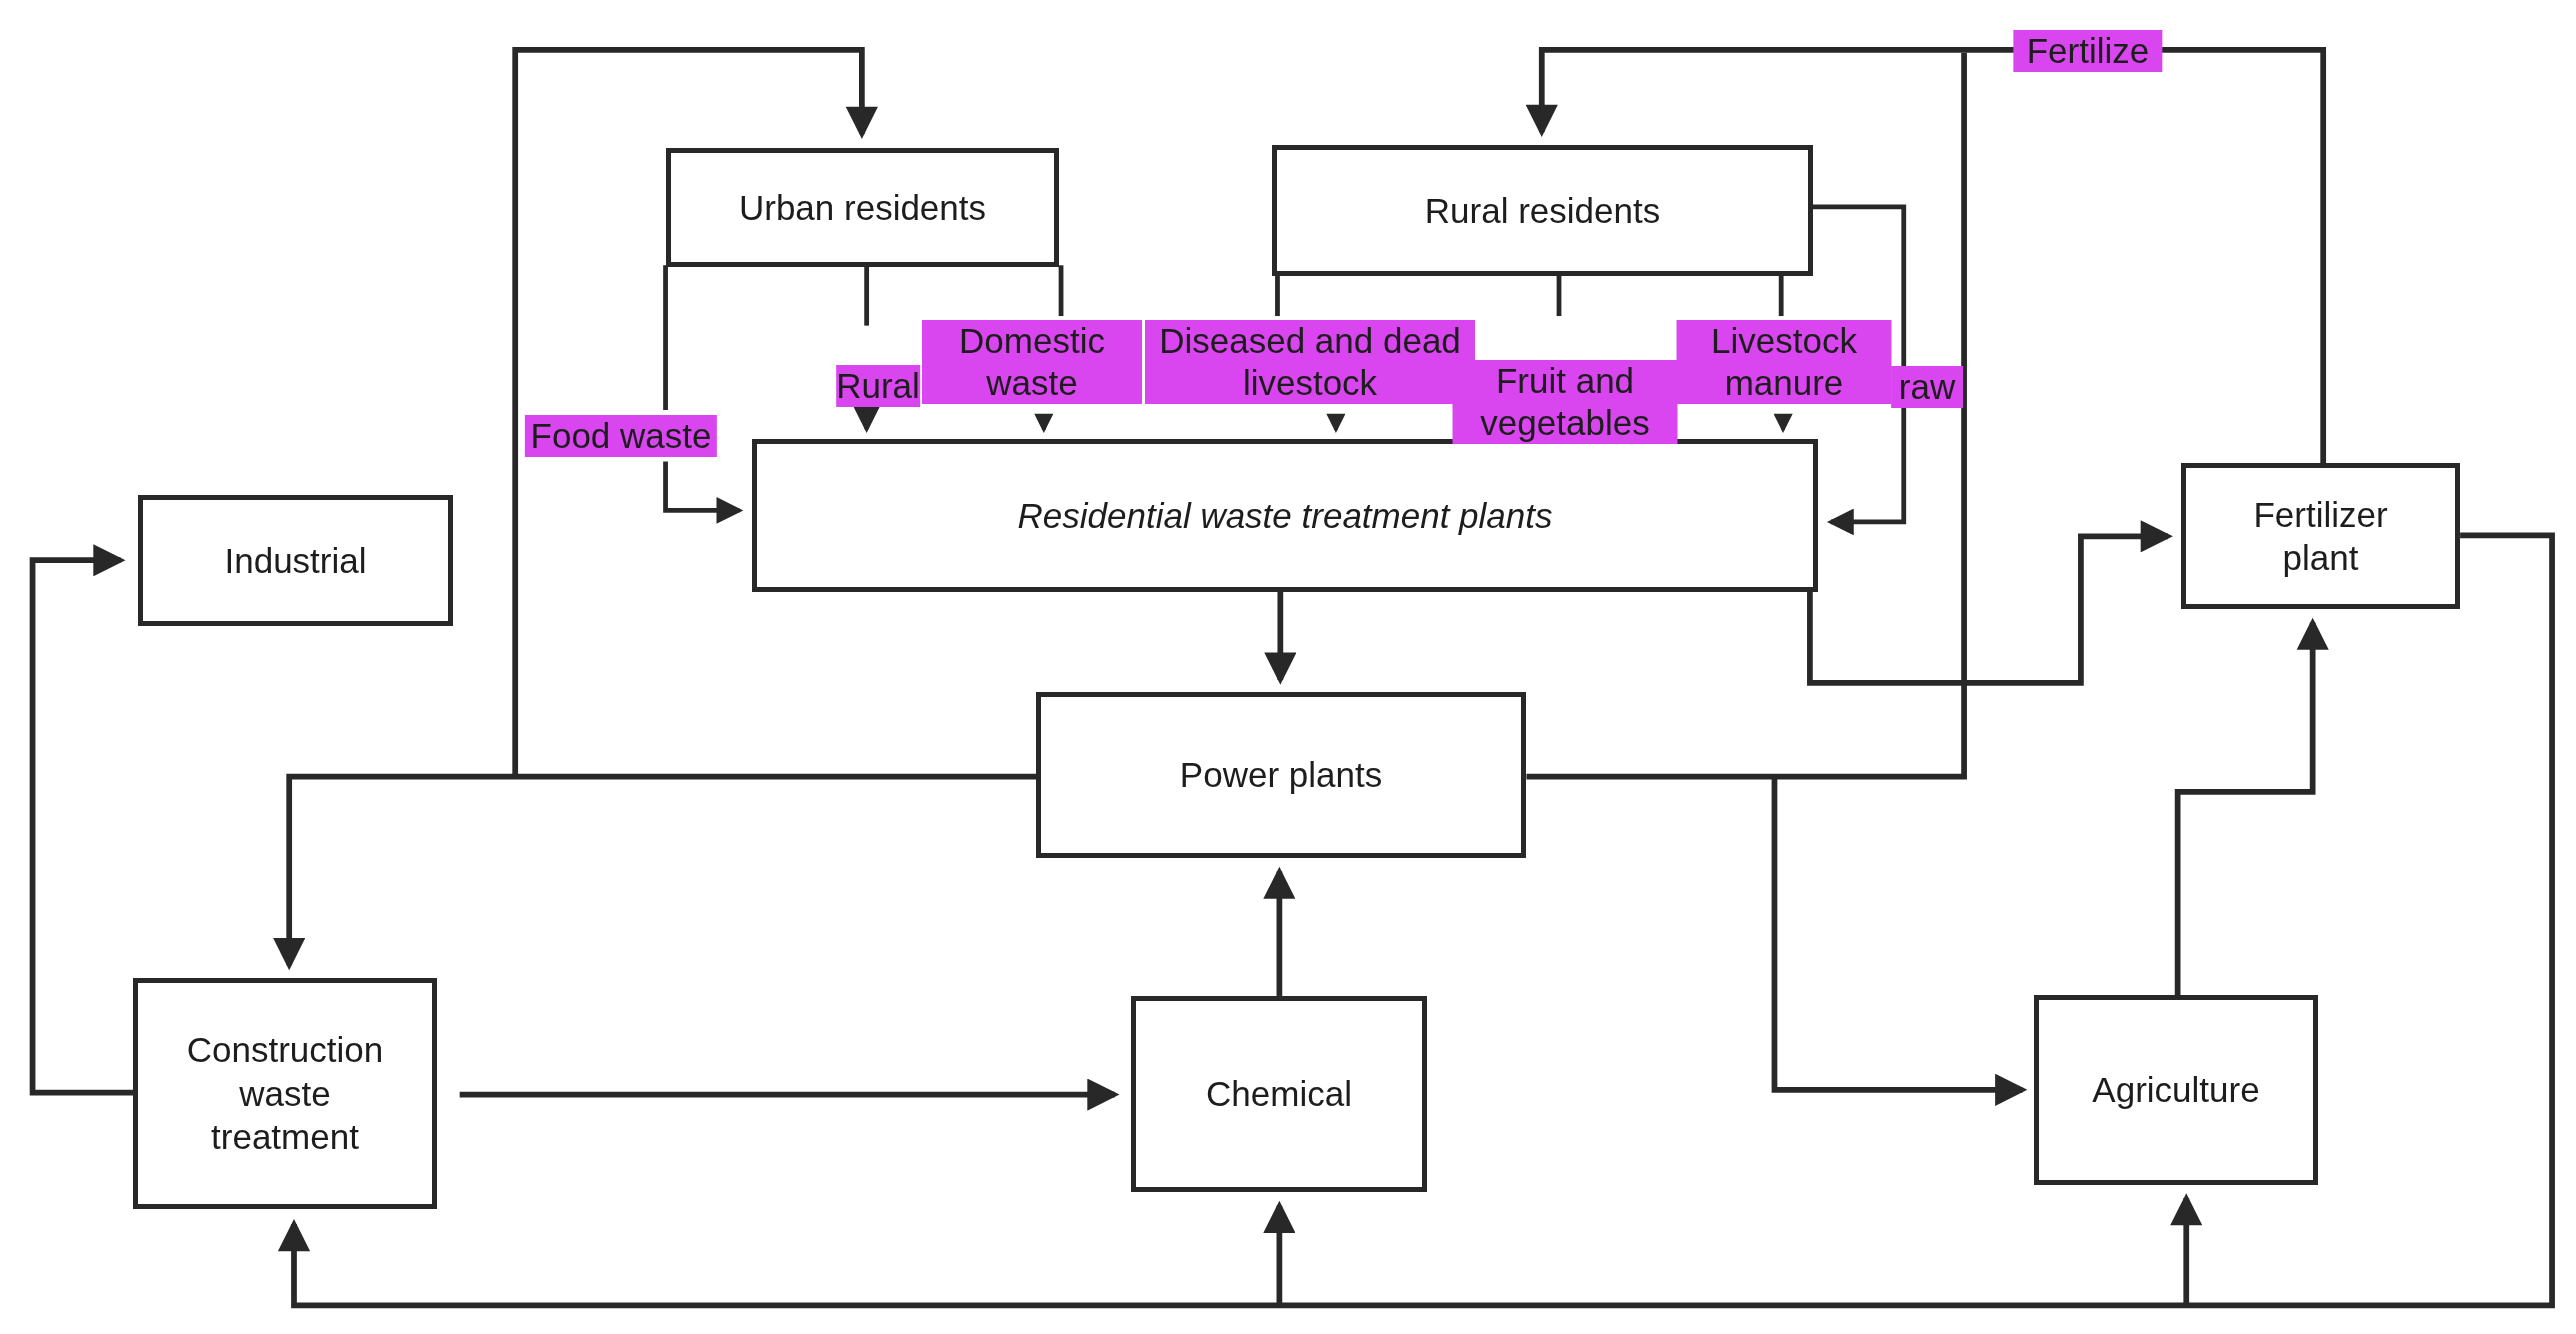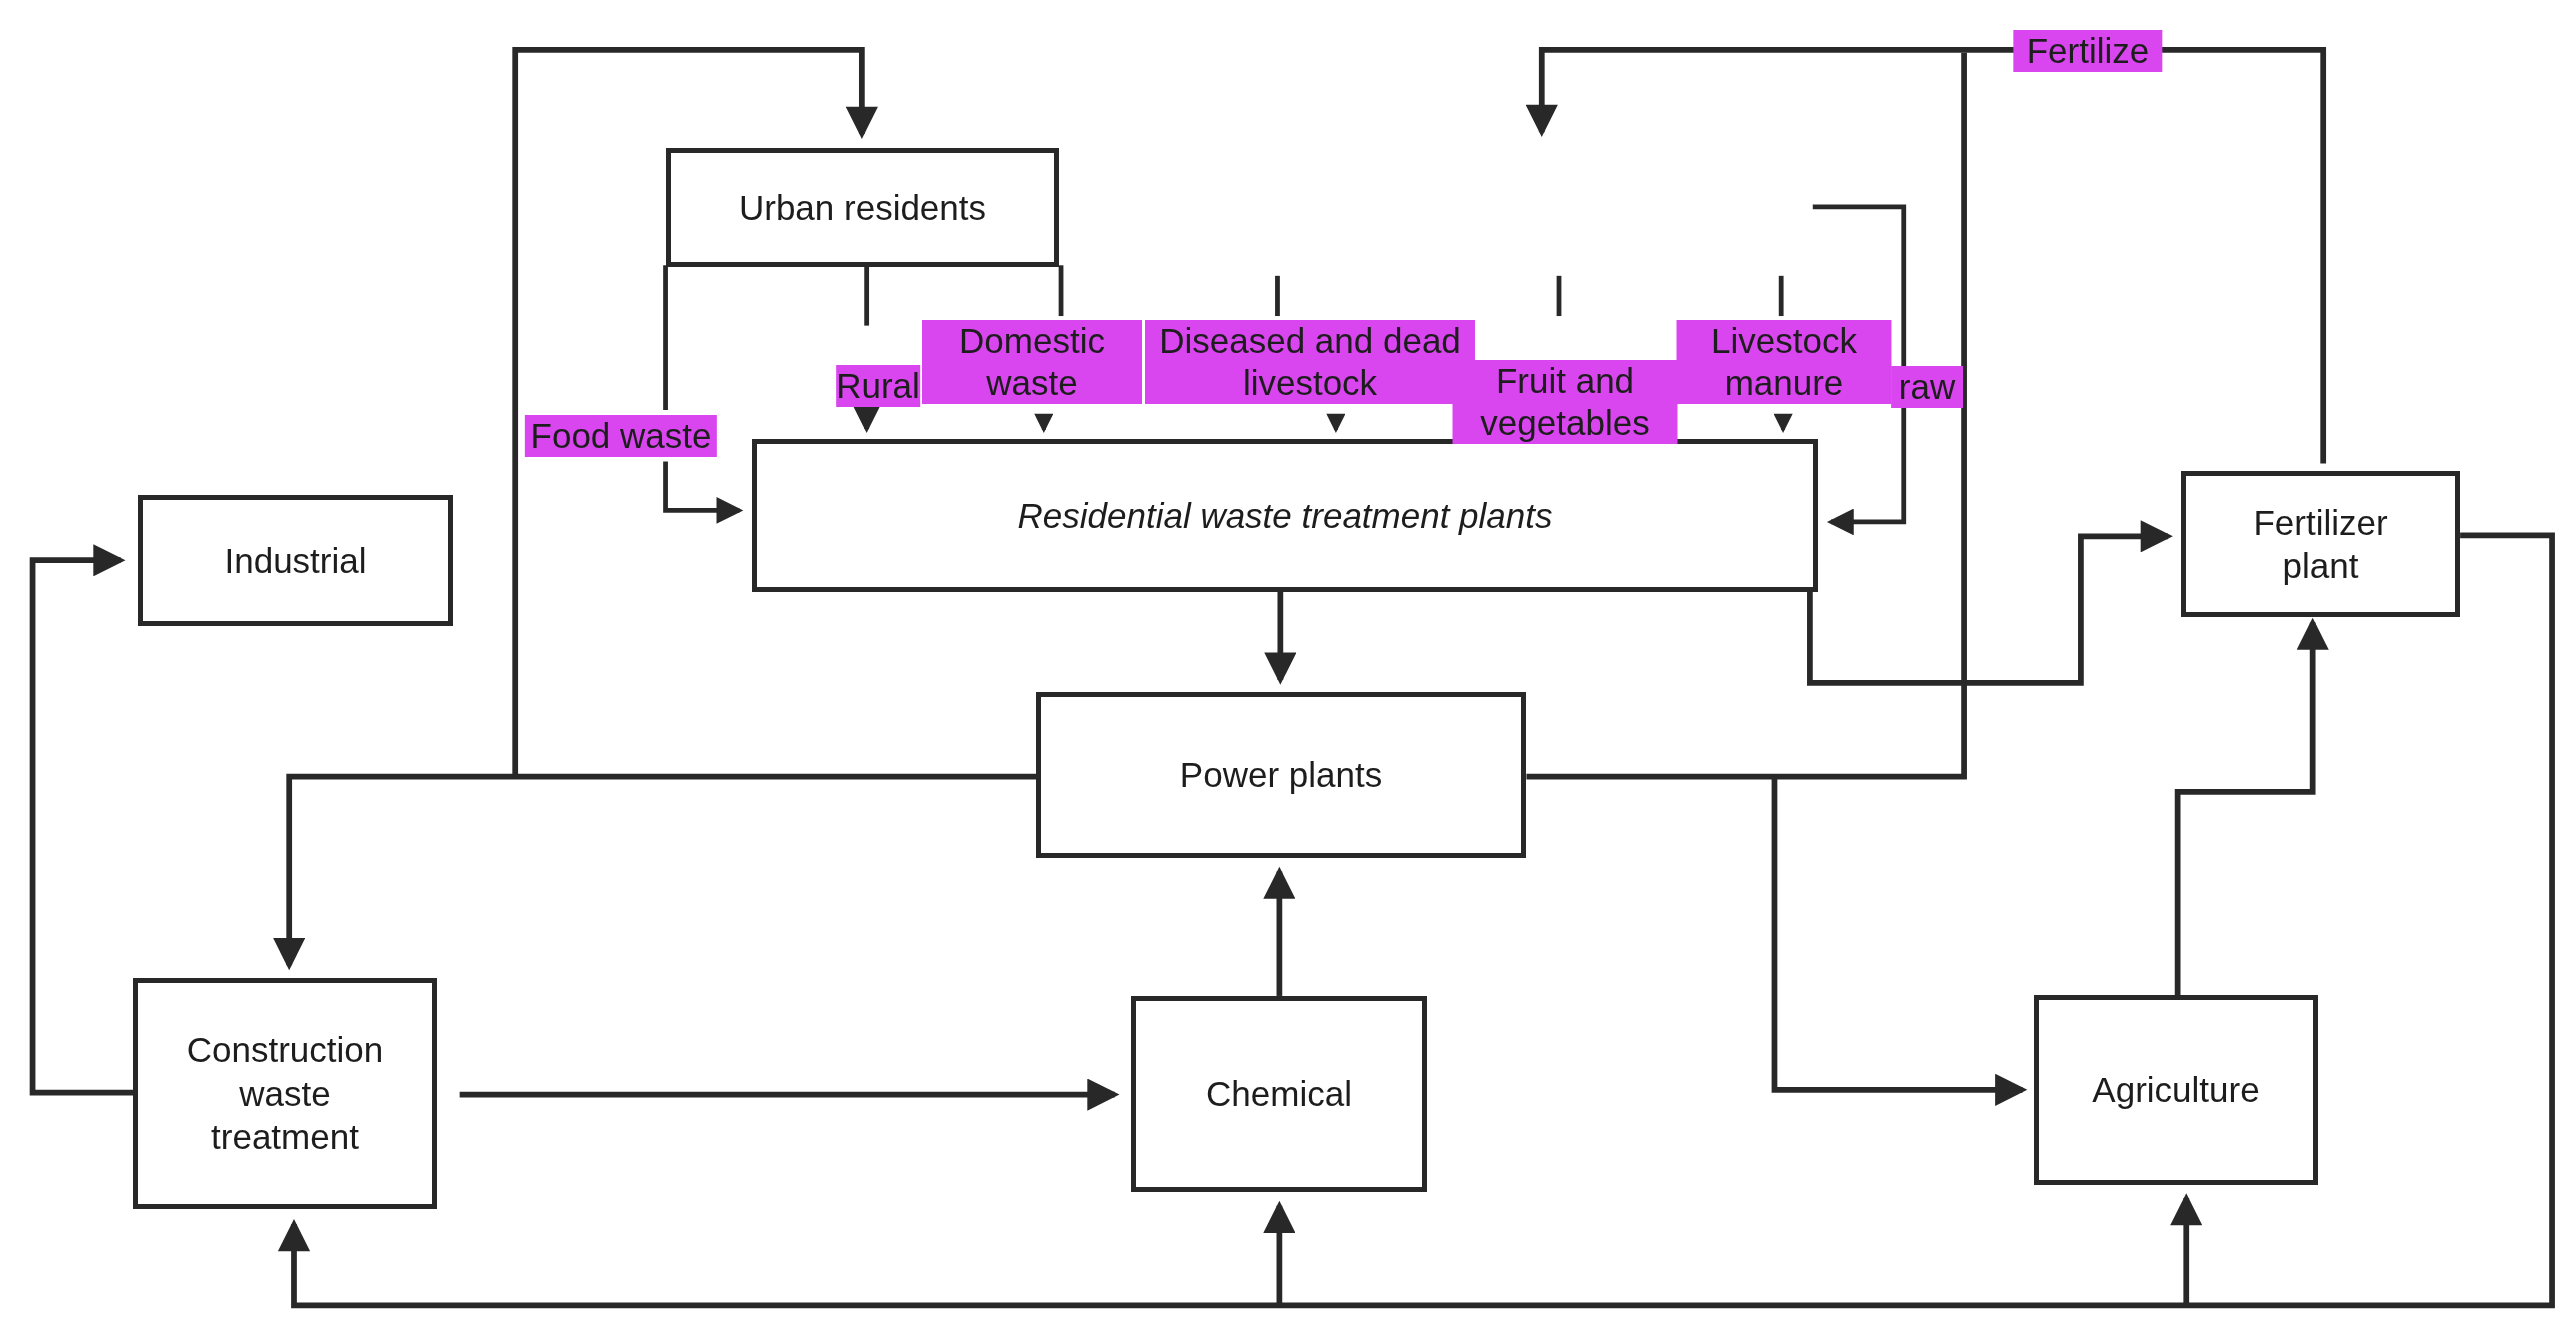--- a/index.html
+++ b/index.html
@@ -96,34 +96,37 @@
 
     <polyline class="w6" points="480,1143 1164,1143" marker-end="url(#arr)"></polyline>
 
     <polyline class="w6" points="139,1141 34,1141 34,585 126,585" marker-end="url(#arr)"></polyline>
   </svg>
 
   <div class="node" style="left:666px;top:148px;width:393px;height:119px;">
     <span>Urban residents</span>
   </div>
 
+  <div class="node" style="left:1272px;top:145px;width:541px;height:131px;">
+    <span>Rural residents</span>
+  </div>
 
   <div class="node" style="left:752px;top:439px;width:1066px;height:153px;font-style:italic;">
     <span>Residential waste treatment plants</span>
   </div>
 
   <div class="node" style="left:138px;top:495px;width:315px;height:131px;">
     <span>Industrial</span>
   </div>
 
   <div class="node" style="left:1036px;top:692px;width:490px;height:166px;">
     <span>Power plants</span>
   </div>
 
-  <div class="node" style="left:2181px;top:463px;width:279px;height:146px;padding:0 27px;margin-top:8px;">
+  <div class="node" style="left:2181px;top:463px;width:279px;height:146px;padding:0 27px;">
     <span>Fertilizer plant</span>
   </div>
 
   <div class="node" style="left:133px;top:978px;width:304px;height:231px;padding:0 38px;">
     <span>Construction waste treatment</span>
   </div>
 
   <div class="node" style="left:1131px;top:996px;width:296px;height:196px;">
     <span>Chemical</span>
   </div>

